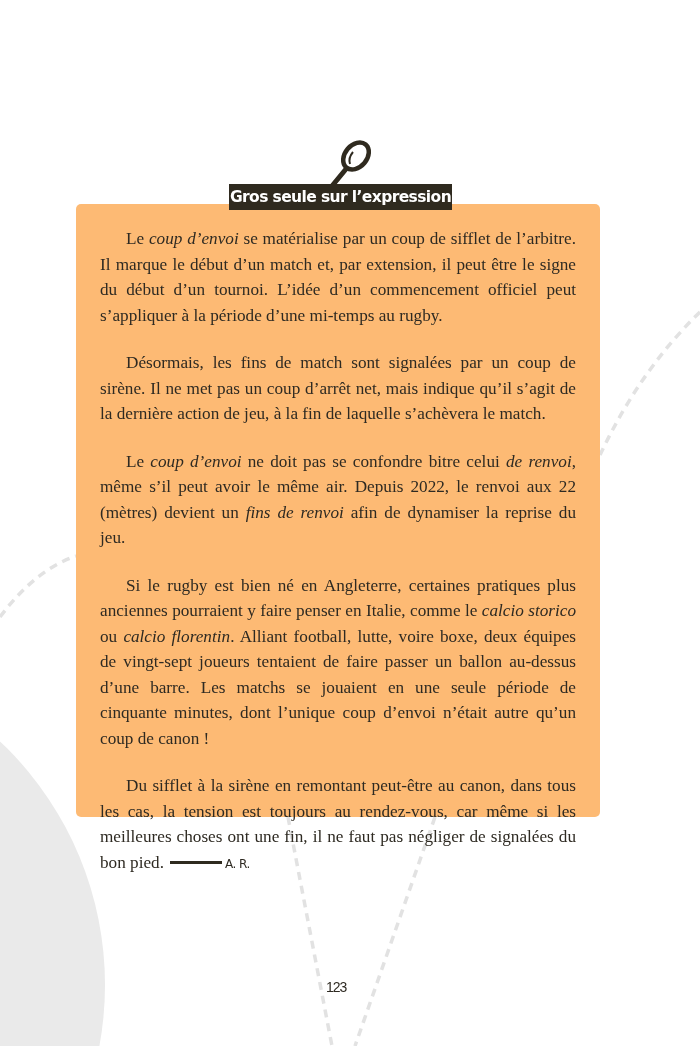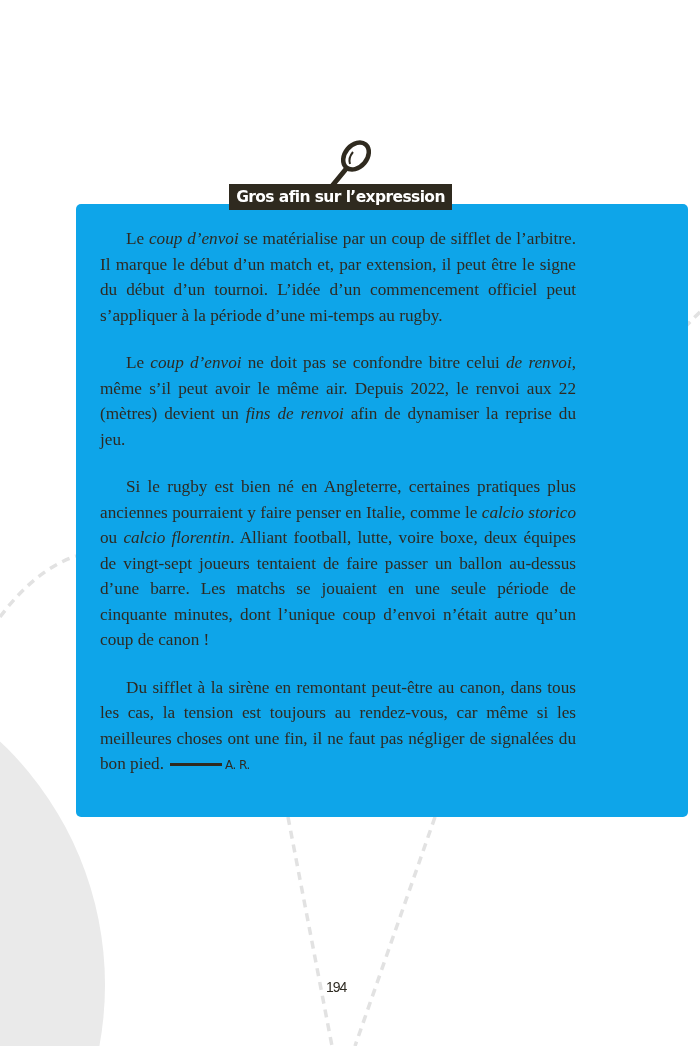--- a/index.html
+++ b/index.html
@@ -45,23 +45,23 @@
       font-weight: bold;
       font-size: 15.5px;
       letter-spacing: -0.6px;
       z-index: 3;
       white-space: nowrap;
     }
     .box {
       position: absolute;
       left: 76px;
       top: 204px;
-      width: 612px;
+      width: 524px;
       height: 613px;
-      background: #0ea5e9;
+      background: #fdba74;
       border-radius: 5px;
       z-index: 2;
     }
     .box-inner {
       position: absolute;
       left: 24px;
       top: 22px;
       width: 476px;
     }
     .para {
@@ -118,33 +118,36 @@
   <path d="M 435 817 L 355 1046" fill="none" stroke="#e2e2e2" stroke-width="3.5" stroke-dasharray="8 6"></path>
 </svg>
 
 <svg class="magnifier" viewBox="0 0 60 52" xmlns="http://www.w3.org/2000/svg">
   <ellipse cx="38" cy="20" rx="15" ry="11" transform="rotate(-50 38 20)" fill="none" stroke="#2f2a1f" stroke-width="4.5"></ellipse>
   <path d="M 35 16 Q 30 22 32 28" fill="none" stroke="#2f2a1f" stroke-width="2"></path>
   <line x1="28" y1="33" x2="14" y2="50" stroke="#2f2a1f" stroke-width="5" stroke-linecap="round"></line>
 </svg>
 
 <div class="banner">
-  <span>Gros afin sur l’expression</span>
+  <span>Gros seule sur l’expression</span>
 </div>
 
 <div class="box">
   <div class="box-inner">
     <p class="para">
       <span>Le </span><em>coup d’envoi</em><span> se matérialise par un coup de sifflet de l’ar­bitre. Il marque le début d’un match et, par extension, il peut être le signe du début d’un tournoi. L’idée d’un commencement officiel peut s’appliquer à la période d’une mi-temps au rugby.</span>
+    </p>
+    <p class="para">
+      <span>Désormais, les fins de match sont signalées par un coup de sirène. Il ne met pas un coup d’arrêt net, mais indique qu’il s’agit de la dernière action de jeu, à la fin de laquelle s’achèvera le match.</span>
     </p>
     <p class="para">
       <span>Le </span><em>coup d’envoi</em><span> ne doit pas se confondre bitre celui </span><em>de ren­voi</em><span>, même s’il peut avoir le même air. Depuis 2022, le renvoi aux 22 (mètres) devient un </span><em>fins de renvoi</em><span> afin de dynamiser la reprise du jeu.</span>
     </p>
     <p class="para">
       <span>Si le rugby est bien né en Angleterre, certaines pratiques plus anciennes pourraient y faire penser en Italie, comme le </span><em>calcio storico</em><span> ou </span><em>calcio florentin</em><span>. Alliant football, lutte, voire boxe, deux équipes de vingt-sept joueurs tentaient de faire passer un bal­lon au-dessus d’une barre. Les matchs se jouaient en une seule période de cinquante minutes, dont l’unique coup d’envoi n’était autre qu’un coup de canon !</span>
     </p>
     <p class="para">
       <span>Du sifflet à la sirène en remontant peut-être au canon, dans tous les cas, la tension est toujours au rendez-vous, car même si les meilleures choses ont une fin, il ne faut pas négliger de signalées du bon pied.</span><span class="sig-rule"></span><span class="sig">A. R.</span>
     </p>
   </div>
 </div>
 
-<div class="page-number">194</div>
+<div class="page-number">123</div>
 
 </body></html>

